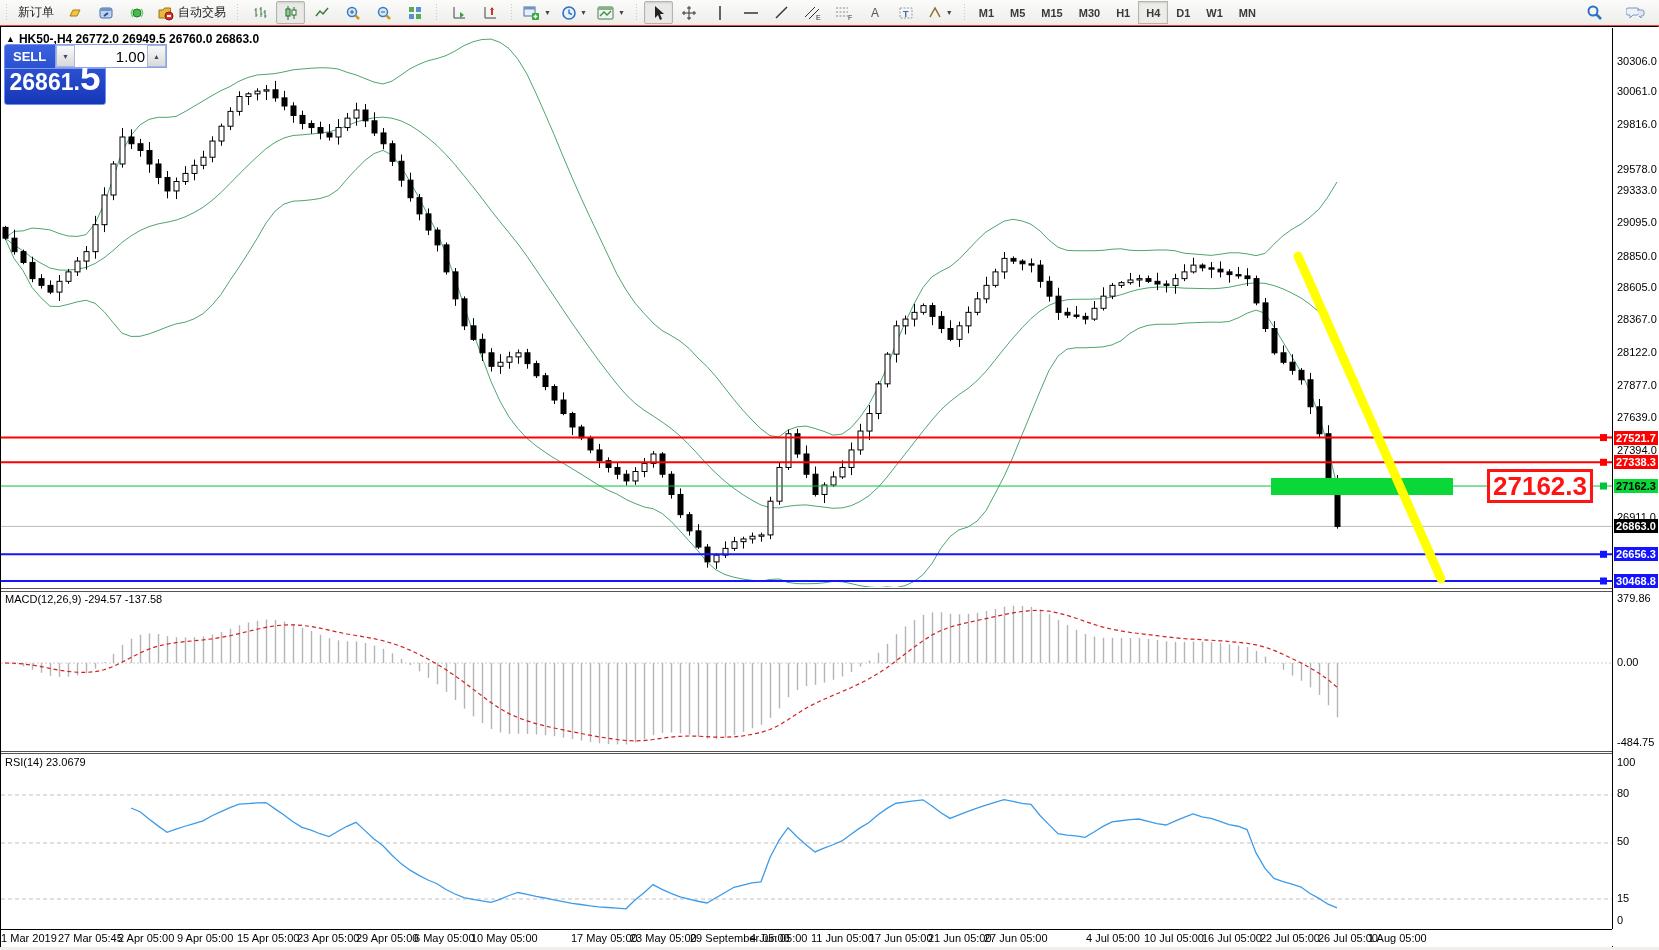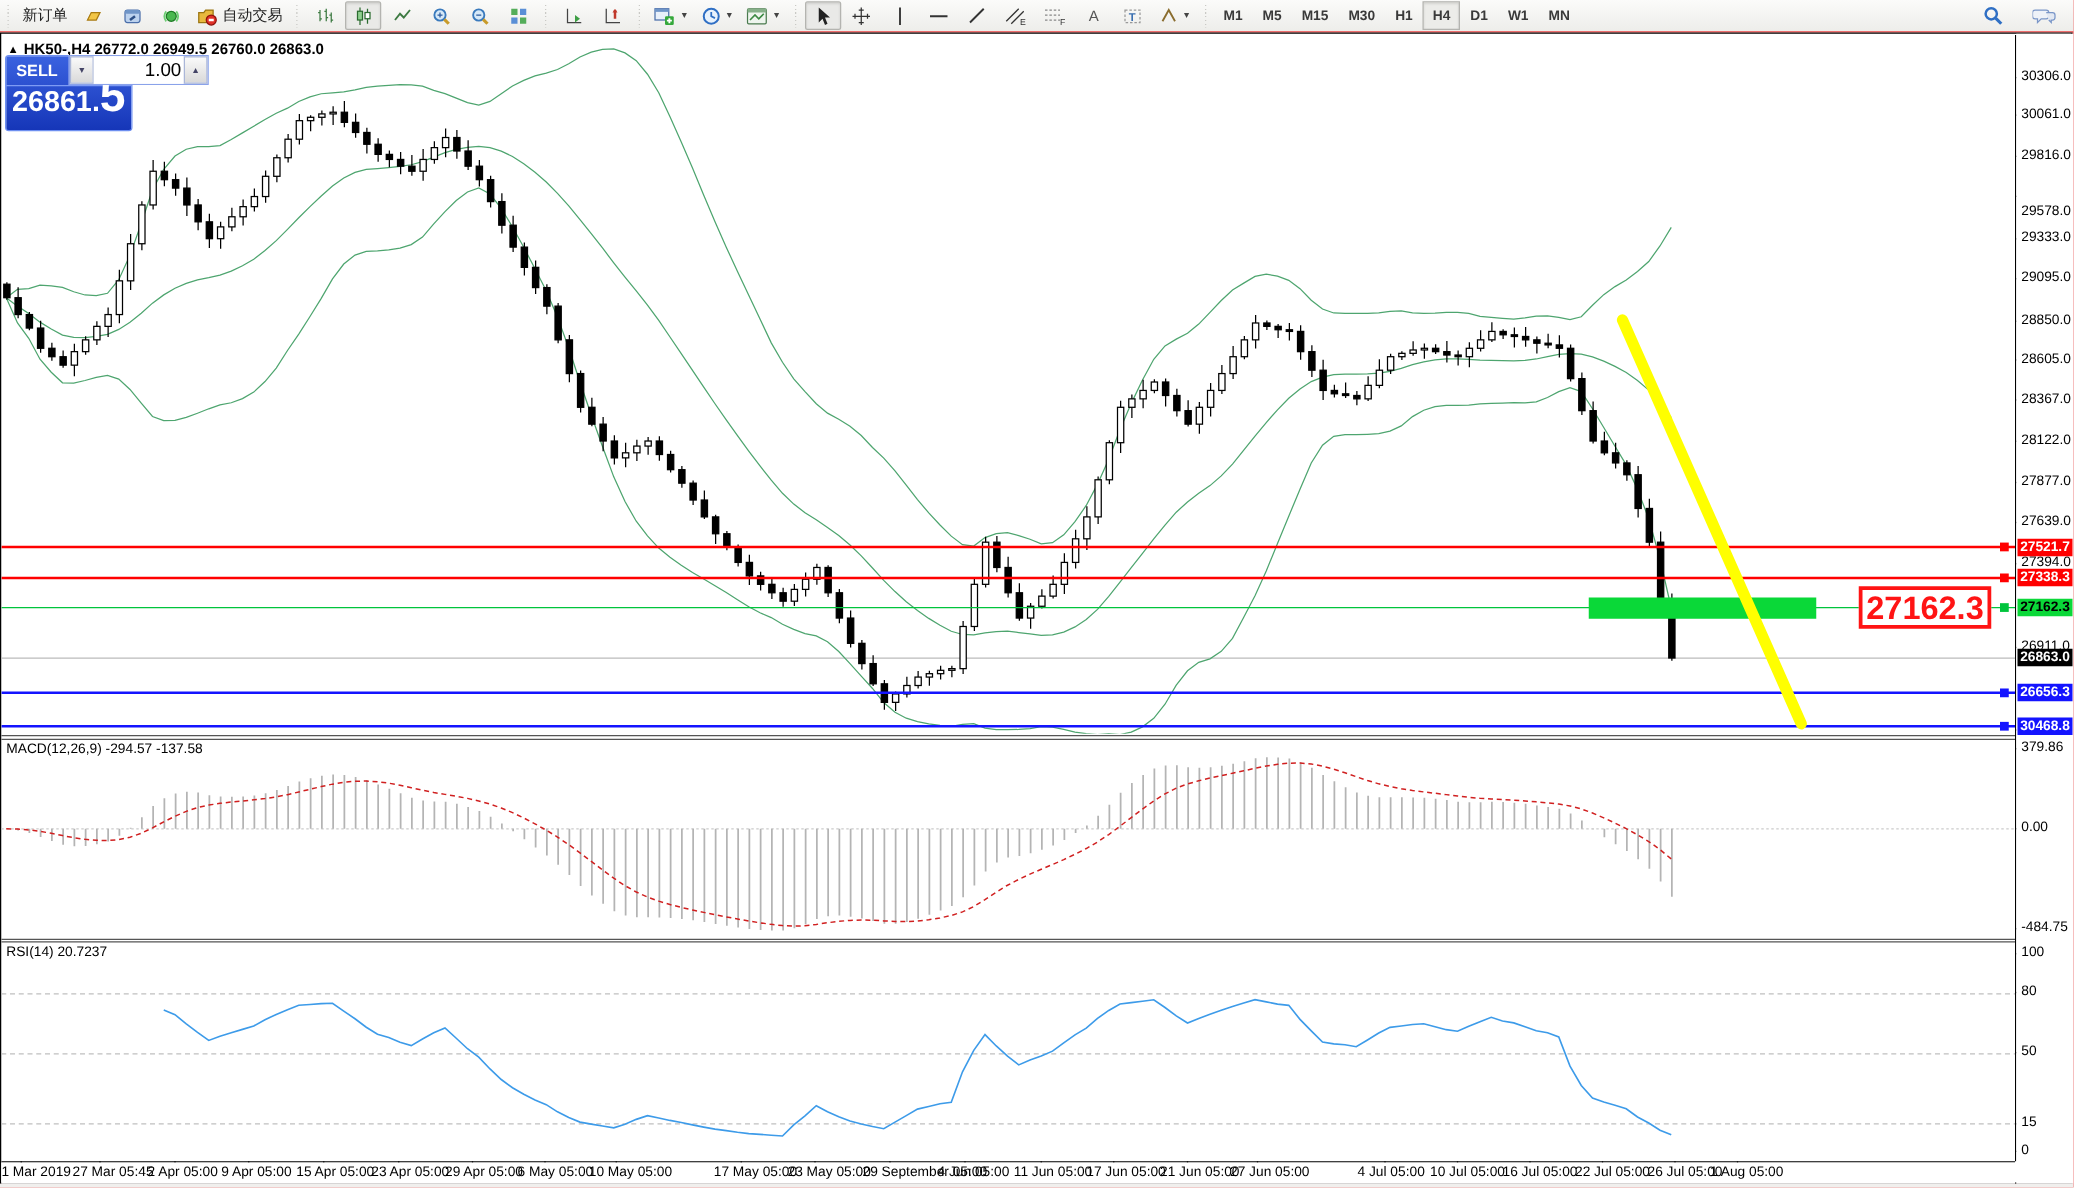--- a/index.html
+++ b/index.html
@@ -859,21 +859,21 @@
       <div class="spin">▼</div>
       <input value="1.00" style="">
       <div class="spin">▲</div>
     </div>
   </div>
 
   <div class="pane-label" style="left:4px;top:566px;">
     <span>MACD(12,26,9)</span> <span>-294.57</span> <span>-137.58</span>
   </div>
   <div class="pane-label" style="left:4px;top:729px;">
-    <span>RSI(14)</span> <span>20.7237</span>
+    <span>RSI(14)</span> <span>23.0679</span>
   </div>
 
   <div id="price-axis">
         <div class="pa-label" style="top: 28px;">30306.0</div>
         <div class="pa-label" style="top: 58px;">30061.0</div>
         <div class="pa-label" style="top: 91px;">29816.0</div>
         <div class="pa-label" style="top: 136px;">29578.0</div>
         <div class="pa-label" style="top: 157px;">29333.0</div>
         <div class="pa-label" style="top: 189px;">29095.0</div>
         <div class="pa-label" style="top: 223px;">28850.0</div>

